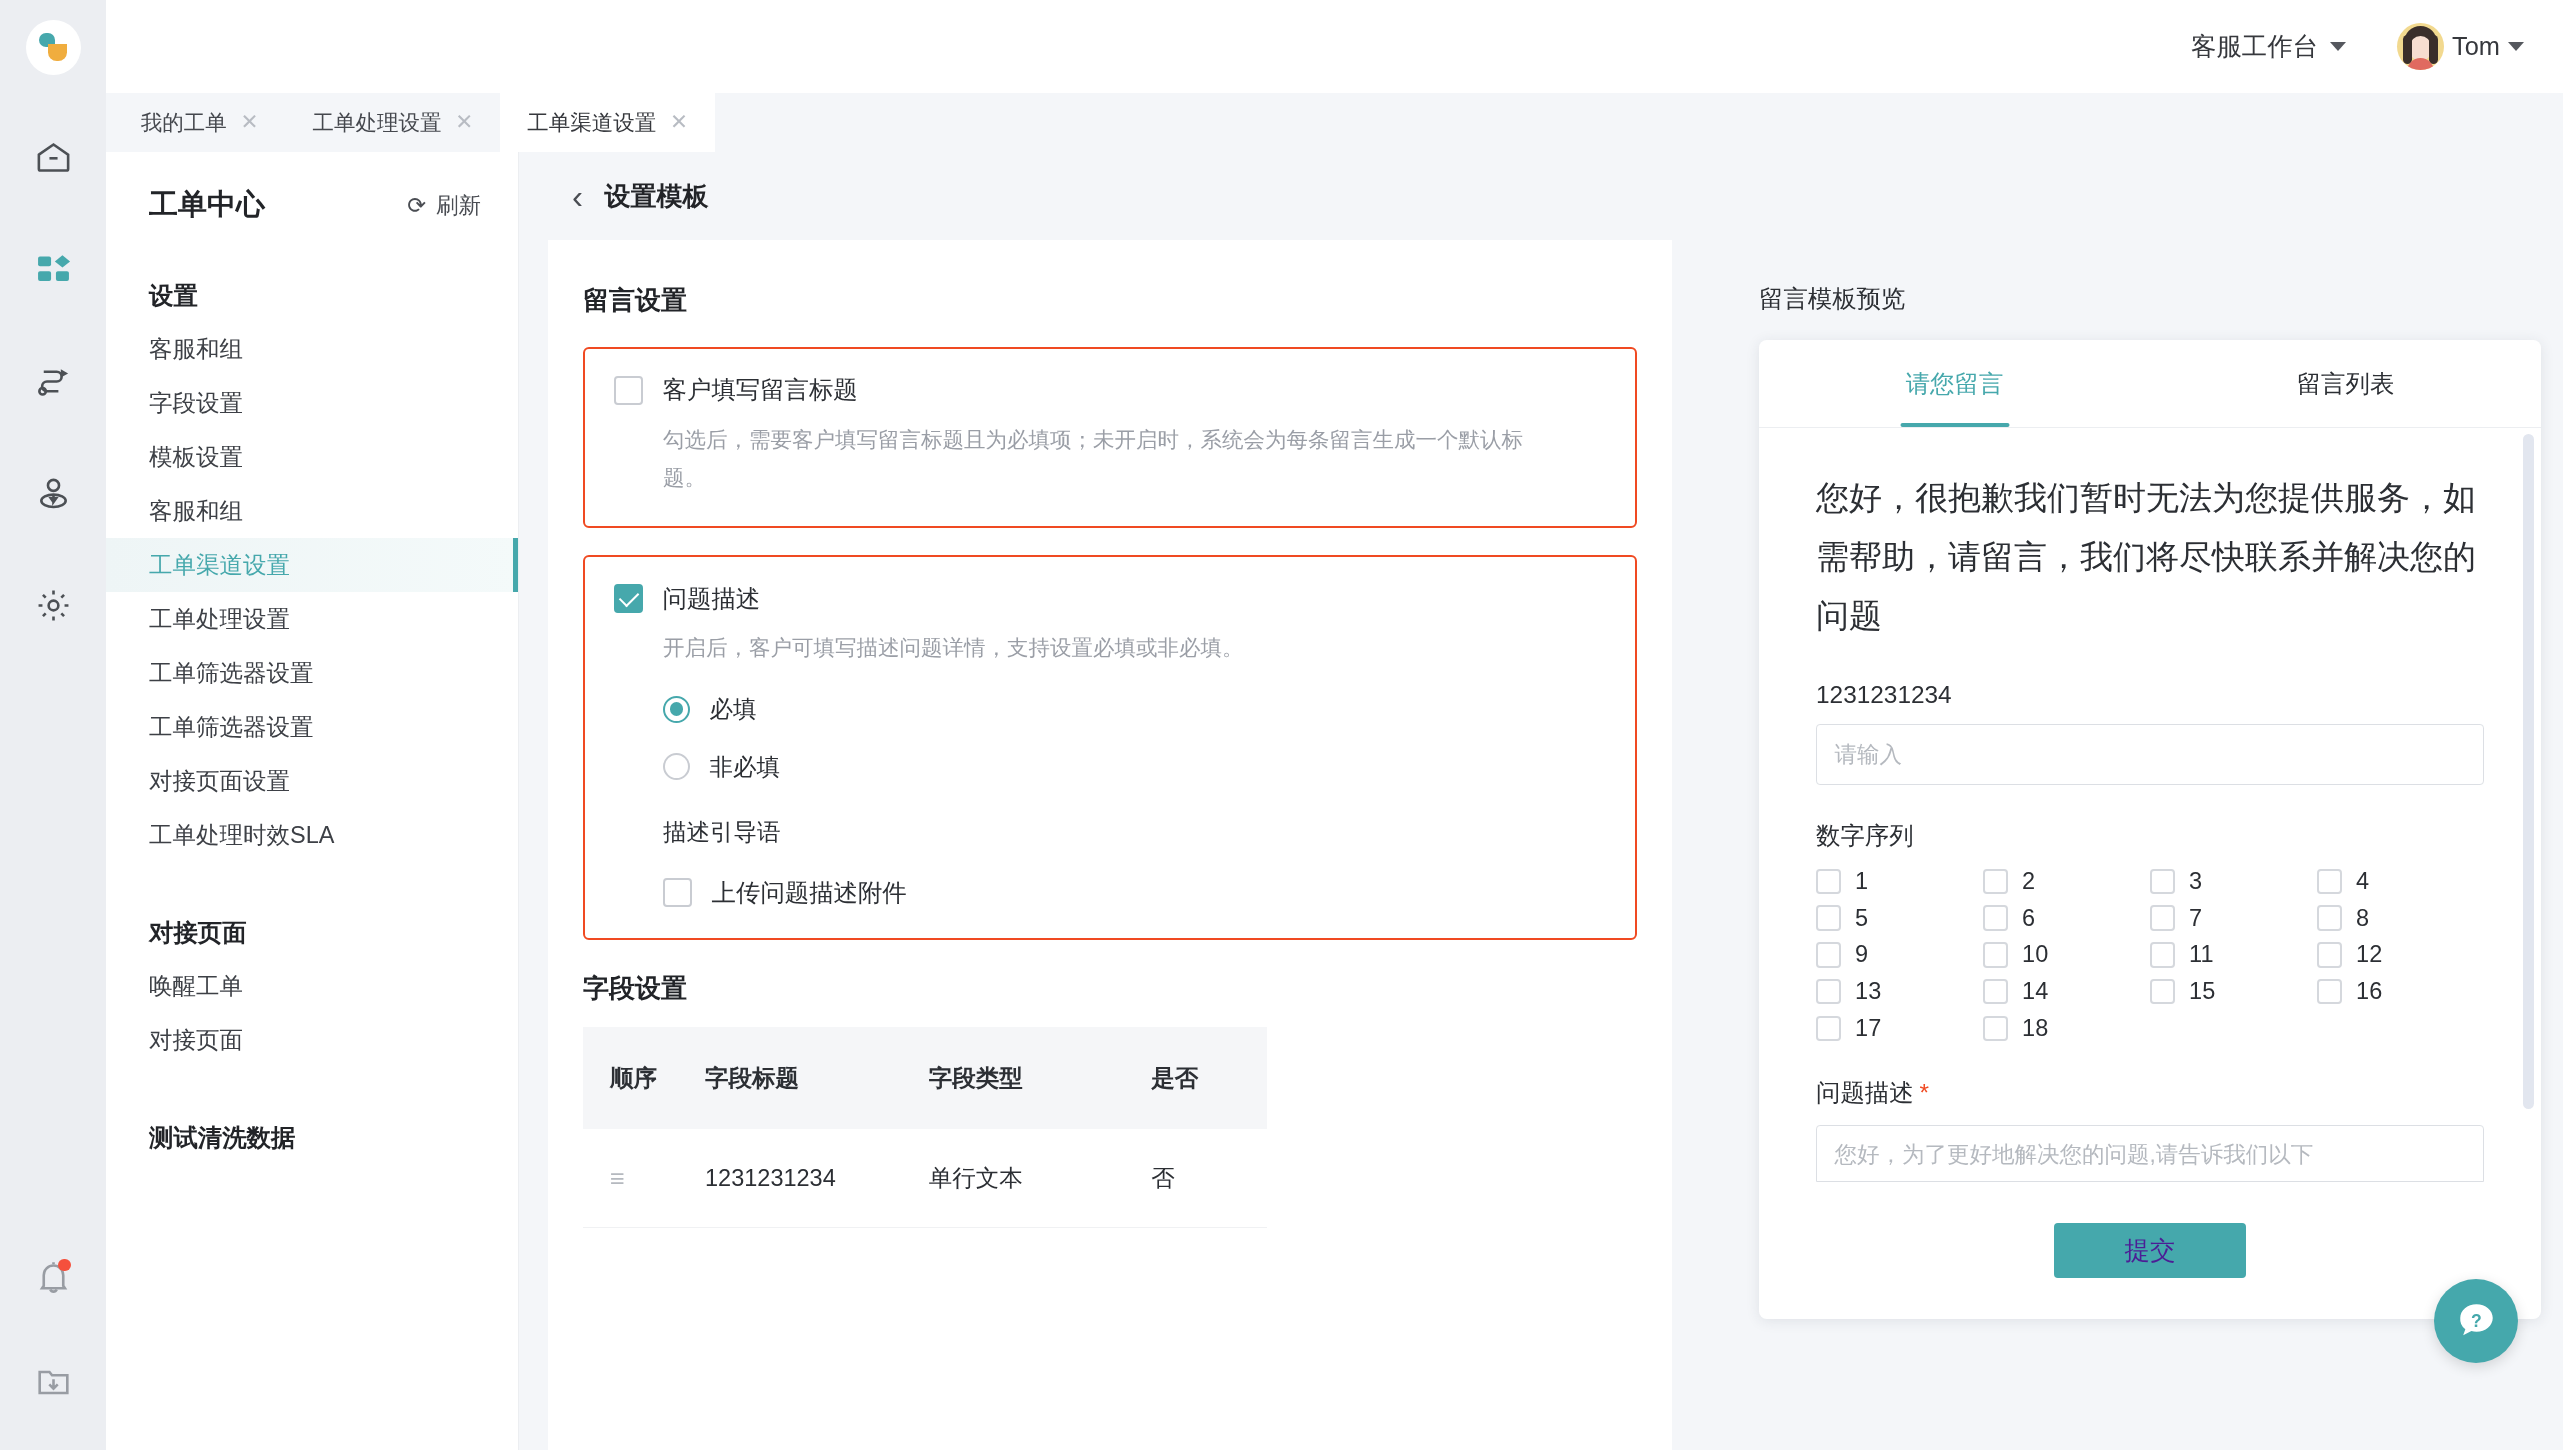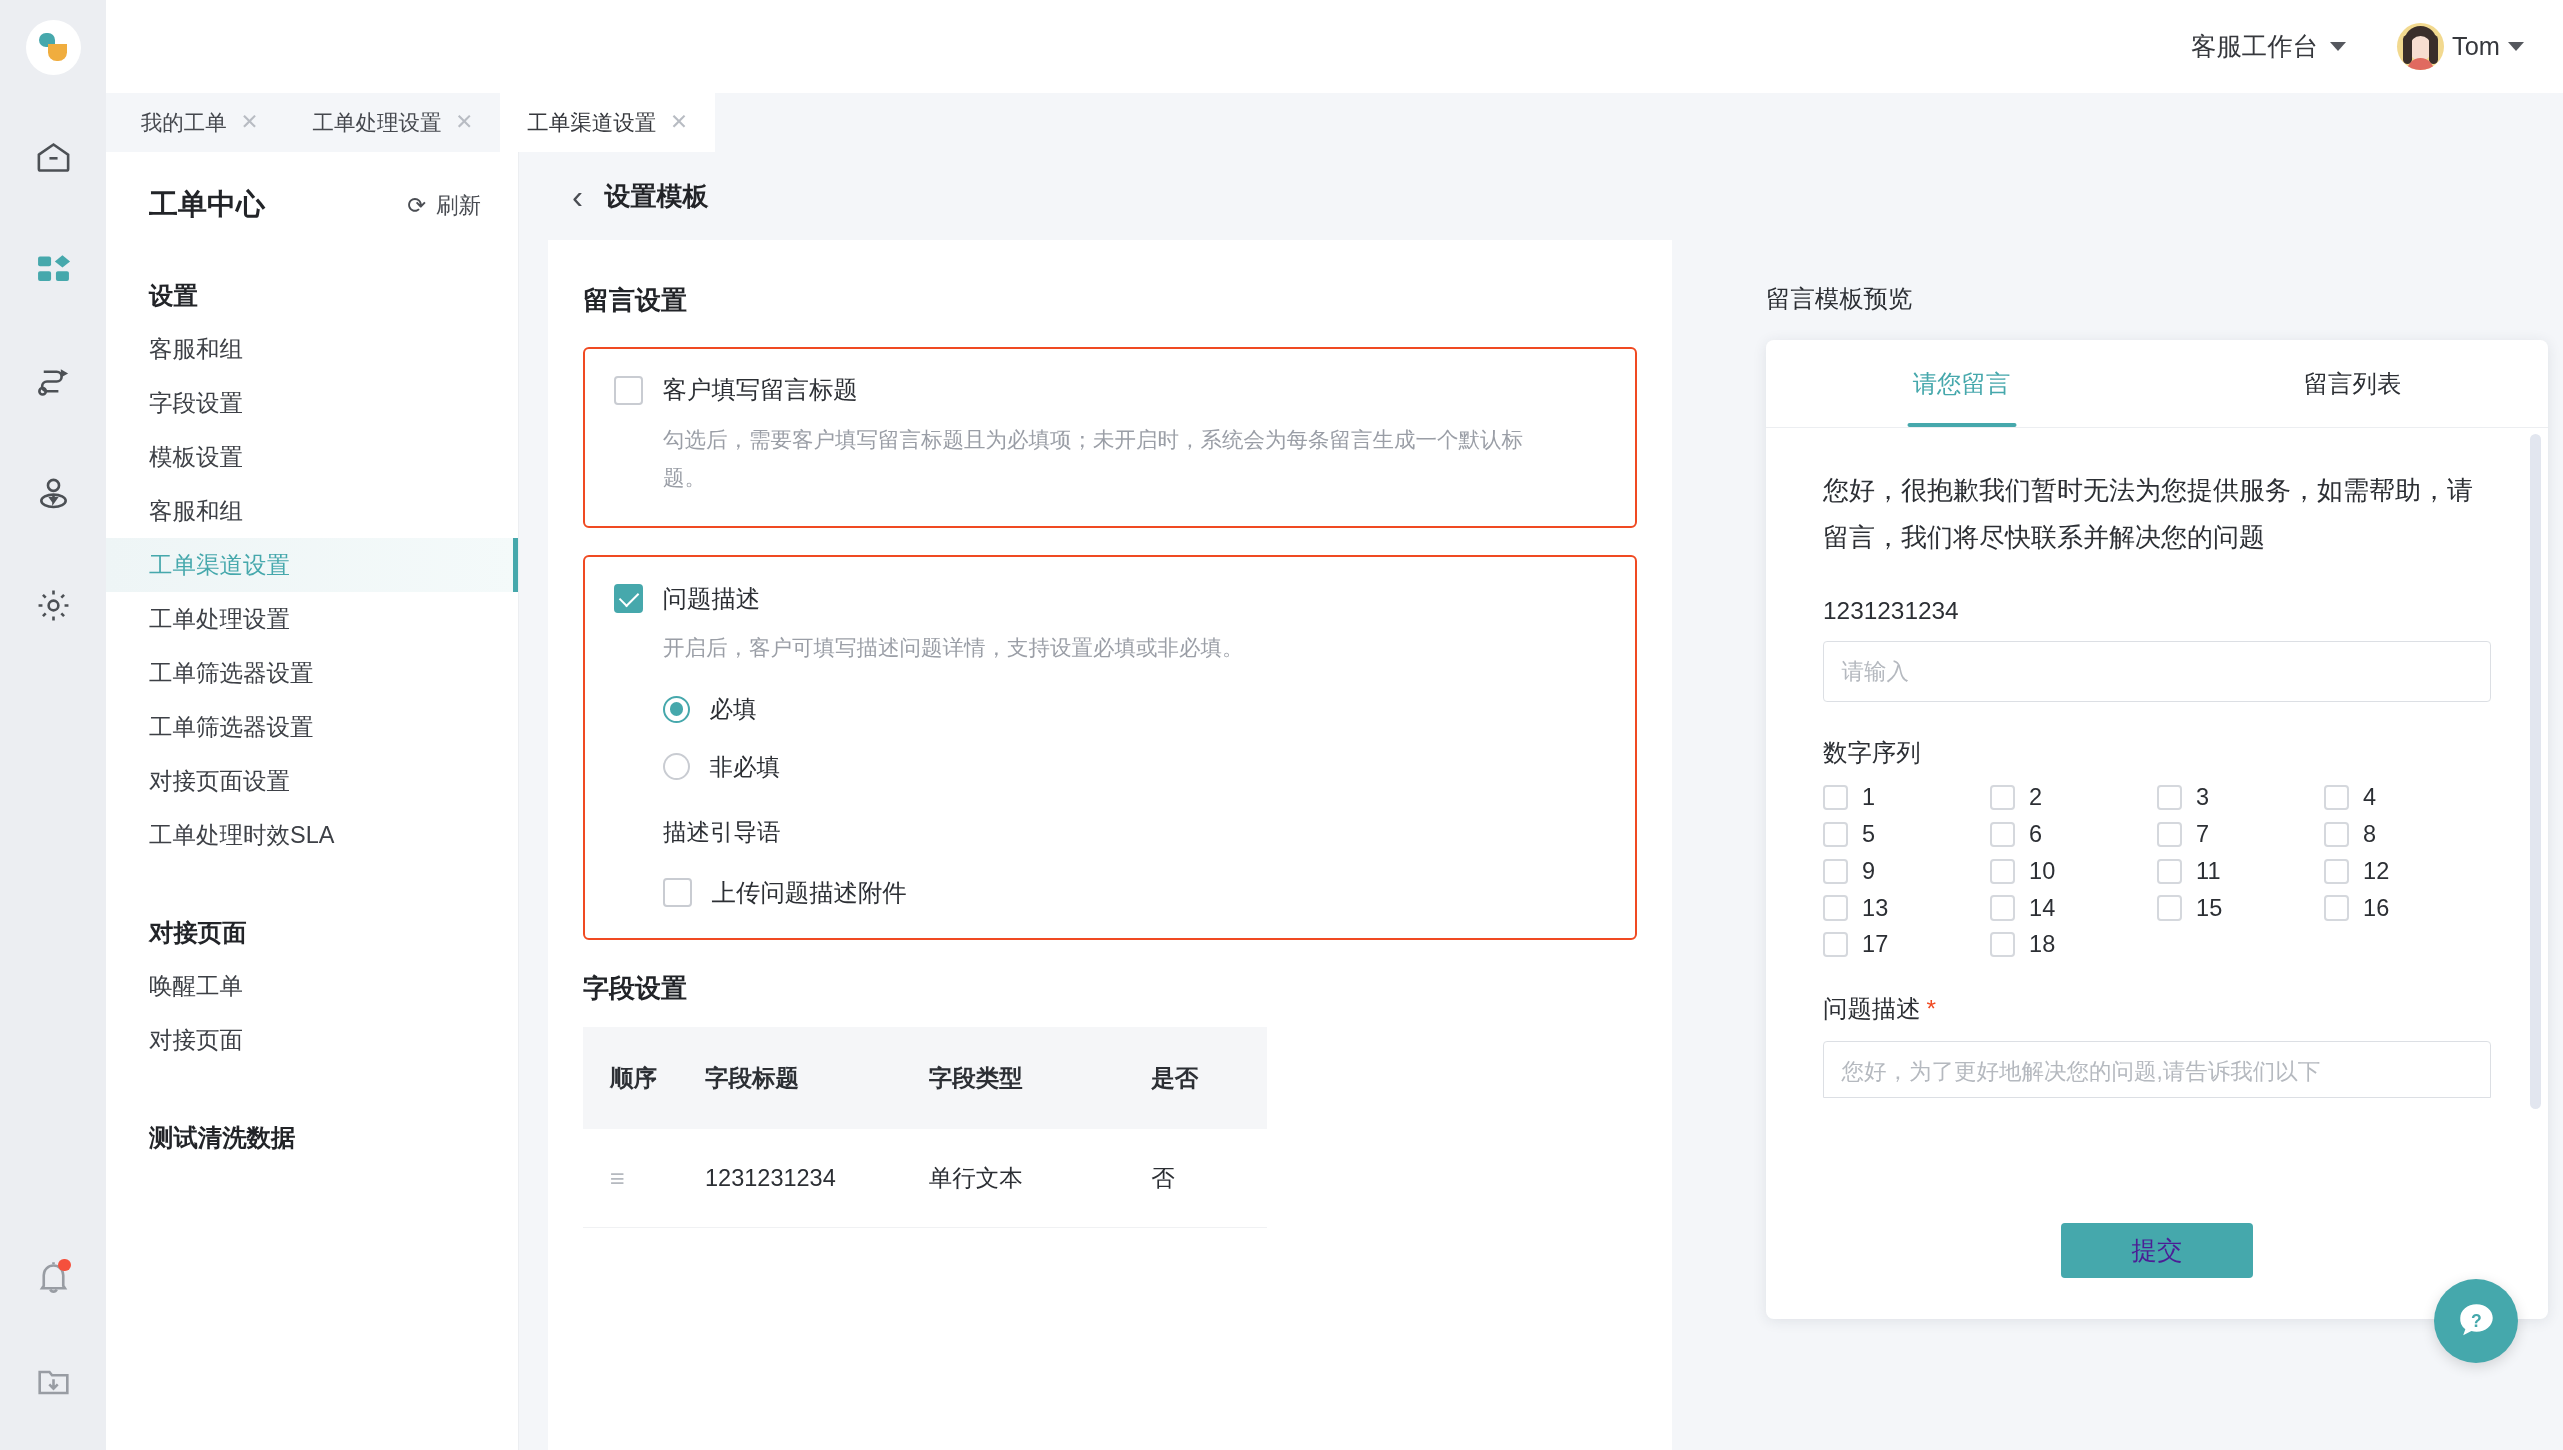--- a/index.html
+++ b/index.html
@@ -125,21 +125,21 @@
   
   .content { flex: 1; min-width: 0; display: flex; flex-direction: column; background:#f4f6f9; }
   .content-head {
     height: 88px; display: flex; align-items: center; gap: 21.5px;
     padding-left: 53px; flex: 0 0 88px;
   }
   .back-chevron { font-size: 33px; color: #4a4d53; cursor: pointer; line-height: 1; }
   .content-title { font-size: 26px; font-weight: bold; color: #222428; }
 
   .content-main {
-    flex: 1; display: flex; gap: 12px; min-height: 0; overflow: hidden;
+    flex: 1; display: flex; gap: 5px; min-height: 0; overflow: hidden;
   }
   .panel-left {
     width: 1124px; flex: 0 0 1124px; background: #ffffff;
     margin-left: 29px; padding: 43px 0 0 0; overflow: hidden; position: relative;
   }
   .section-title {
     font-size: 26px; font-weight: bold; color: #222428;
     padding-left: 35px; margin-bottom: 29px;
   }
 
@@ -218,21 +218,21 @@
   .pv-tab {
     flex: 1; display: flex; align-items: center; justify-content: center;
     font-size: 24.4px; color: #2c2f34; cursor: pointer; position: relative;
   }
   .pv-tab.active { color: #46a8ac; font-weight: normal; }
   .pv-tab.active::after {
     content: ""; position: absolute; bottom: 0; left: 50%; transform: translateX(-50%);
     width: 109px; height: 4.9px; background: #46a8ac; border-radius: 2.9px;
   }
   .pv-body { flex: 1; padding: 41px 57px 0 57px; position: relative; overflow: hidden; }
-  .pv-greeting { font-size: 26px; color: #2c2f34; line-height: 1.78; font-family: Liberation Mono, monospace; }
+  .pv-greeting { font-size: 33px; color: #2c2f34; line-height: 1.78; }
   .pv-flabel { font-size: 24.4px; color: #2c2f34; margin-top: 35px; }
   .req-star { color: #f04a22; margin-left: 5.9px; }
   .pv-input {
     margin-top: 15.6px; height: 61px; border: 1px solid #dcdfe4; border-radius: 3.9px;
     display: flex; align-items: center; padding: 0 17.6px;
     font-size: 22.5px; color: #b5b9bf; cursor: text; background: #fff;
   }
   .pv-textarea {
     margin-top: 15.6px; height: 57px; border: 1px solid #dcdfe4;
     border-radius: 3.9px 3.9px 0 0; padding: 13.7px 17.6px;

